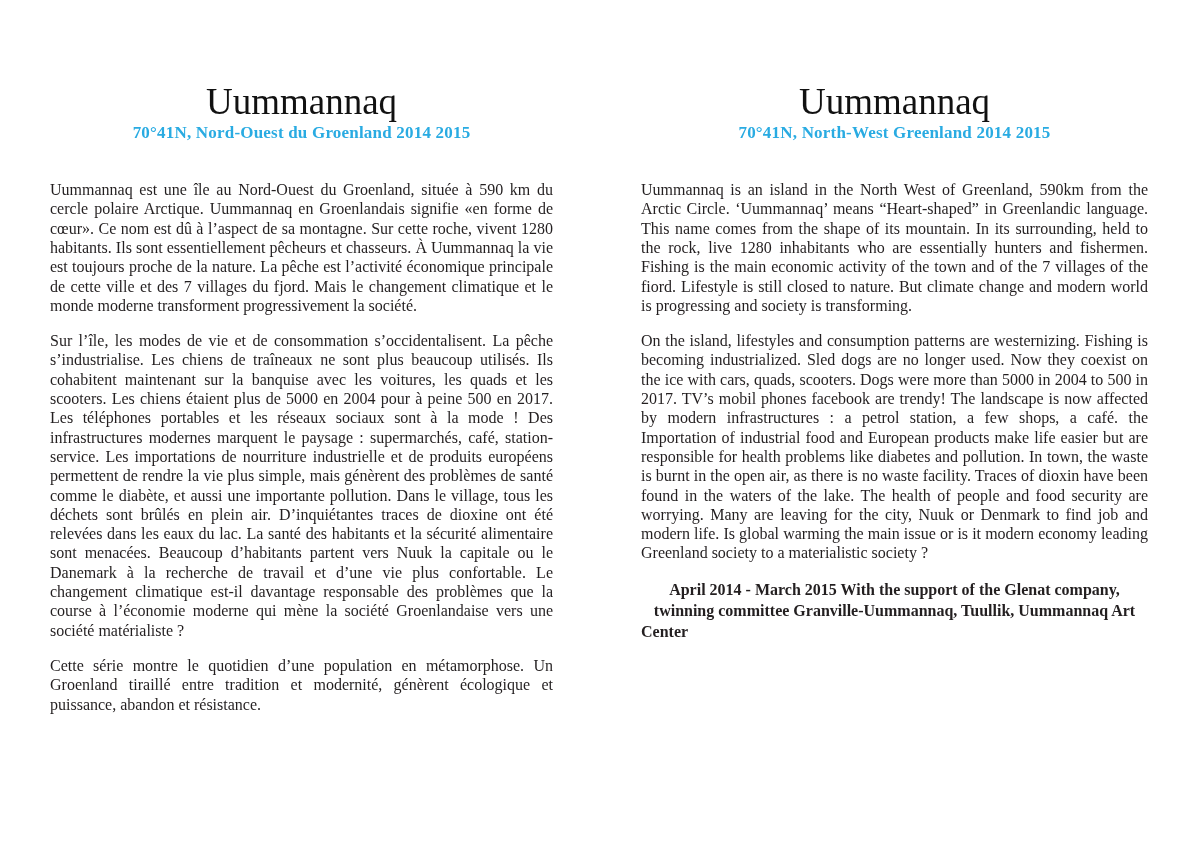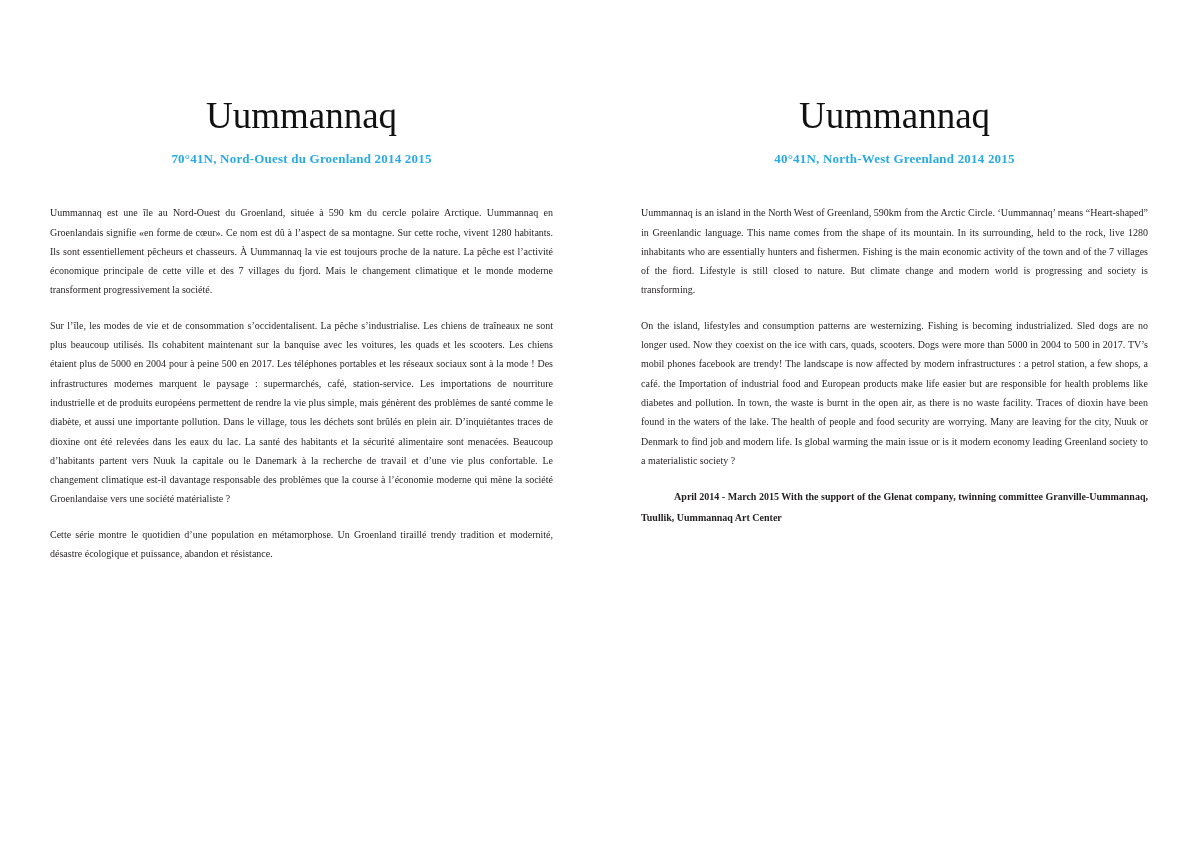--- a/index.html
+++ b/index.html
@@ -8,72 +8,72 @@
     background: #ffffff;
     font-family: "Liberation Serif", serif;
     color: #231f20;
     overflow: hidden;
   }
   .page {
     position: relative;
     width: 1200px; height: 849px;
     background: #ffffff;
   }
-  .column { position: absolute; top: 14px; }
+  .column { position: absolute; top: 0; }
   .column-left  { left: 50px;  width: 503px; }
   .column-right { left: 641px; width: 507px; }
 
   .col-header { text-align: center; margin-top: 82px; }
   .title {
     font-size: 37px;
     font-weight: normal;
     line-height: 1.1;
     color: #111111;
   }
   .subtitle {
-    font-size: 13px;
+    font-size: 17px;
     font-weight: bold;
     line-height: 1.2;
-    margin-top: 14px;
+    margin-top: 0;
     color: #29abe2; 
     letter-spacing: 0.2px;
   }
 
   .body-text {
     margin-top: 37px;
-    font-size: 10px;
+    font-size: 16px;
     line-height: 19.3px;
     text-align: justify;
     text-align-last: left;
   }
   .body-text p { margin-bottom: 16px; }
   .credits { font-weight: bold; }
-  .credits-left-align { text-align: right; line-height: 21px; }
+  .credits-left-align { text-align: center; line-height: 21px; }
 </style>
 </head>
 <body>
 
 <div class="page">
 
   <section class="column column-left">
     <header class="col-header">
       <h1 class="title">Uummannaq</h1>
       <h2 class="subtitle">70°41N, Nord-Ouest du Groenland 2014 2015</h2>
     </header>
     <div class="body-text">
       <p>Uummannaq est une île au Nord-Ouest du Groenland, située à 590 km du cercle polaire Arctique. Uummannaq en Groenlandais signifie «en forme de cœur». Ce nom est dû à l’aspect de sa montagne. Sur cette roche, vivent 1280 habitants. Ils sont essentiellement pêcheurs et chasseurs. À Uummannaq la vie est toujours proche de la nature. La pêche est l’activité économique principale de cette ville et des 7 villages du fjord. Mais le changement climatique et le monde moderne transforment progressivement la société.</p>
       <p>Sur l’île, les modes de vie et de consommation s’occidentalisent. La pêche s’industrialise. Les chiens de traîneaux ne sont plus beaucoup utilisés. Ils cohabitent maintenant sur la banquise avec les voitures, les quads et les scooters. Les chiens étaient plus de 5000 en 2004 pour à peine 500 en 2017. Les téléphones portables et les réseaux sociaux sont à la mode ! Des infrastructures modernes marquent le paysage : supermarchés, café, station-service. Les importations de nourriture industrielle et de produits européens permettent de rendre la vie plus simple, mais génèrent des problèmes de santé comme le diabète, et aussi une importante pollution. Dans le village, tous les déchets sont brûlés en plein air. D’inquiétantes traces de dioxine ont été relevées dans les eaux du lac. La santé des habitants et la sécurité alimentaire sont menacées. Beaucoup d’habitants partent vers Nuuk la capitale ou le Danemark à la recherche de travail et d’une vie plus confortable. Le changement climatique est-il davantage responsable des problèmes que la course à l’économie moderne qui mène la société Groenlandaise vers une société matérialiste ?</p>
-      <p>Cette série montre le quotidien d’une population en métamorphose. Un Groenland tiraillé trendy tradition et modernité, désastre écologique et puissance, abandon et résistance.</p>
+      <p>Cette série montre le quotidien d’une population en métamorphose. Un Groenland tiraillé entre tradition et modernité, génèrent écologique et puissance, abandon et résistance.</p>
     </div>
   </section>
 
   <section class="column column-right">
     <header class="col-header">
       <h1 class="title">Uummannaq</h1>
-      <h2 class="subtitle">40°41N, North-West Greenland 2014 2015</h2>
+      <h2 class="subtitle">70°41N, North-West Greenland 2014 2015</h2>
     </header>
     <div class="body-text">
       <p>Uummannaq is an island in the North West of Greenland, 590km from the Arctic Circle. ‘Uummannaq’ means “Heart-shaped” in Greenlandic language. This name comes from the shape of its mountain. In its surrounding, held to the rock, live 1280 inhabitants who are essentially hunters and fishermen. Fishing is the main economic activity of the town and of the 7 villages of the fiord. Lifestyle is still closed to nature. But climate change and modern world is progressing and society is transforming.</p>
       <p>On the island, lifestyles and consumption patterns are westernizing. Fishing is becoming industrialized. Sled dogs are no longer used. Now they coexist on the ice with cars, quads, scooters. Dogs were more than 5000 in 2004 to 500 in 2017. TV’s mobil phones facebook are trendy! The landscape is now affected by modern infrastructures : a petrol station, a few shops, a café. the Importation of industrial food and European products make life easier but are responsible for health problems like diabetes and pollution. In town, the waste is burnt in the open air, as there is no waste facility. Traces of dioxin have been found in the waters of the lake. The health of people and food security are worrying. Many are leaving for the city, Nuuk or Denmark to find job and modern life. Is global warming the main issue or is it  modern economy leading Greenland society to a materialistic society ?</p>
       <p class="credits credits-left-align">April 2014 - March 2015 With the support of the Glenat company, twinning committee Granville-Uummannaq, Tuullik, Uummannaq Art Center</p>
     </div>
   </section>
 
 </div>
 

